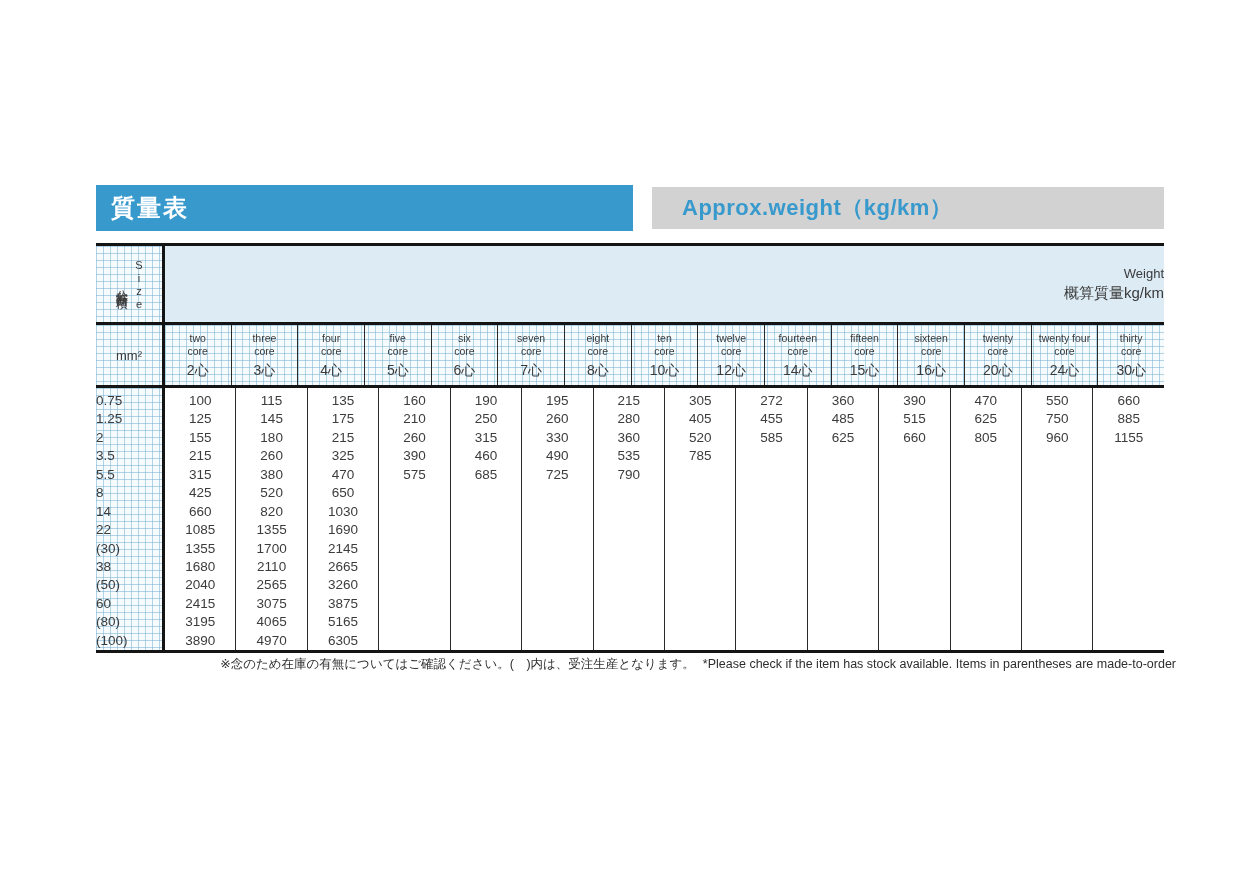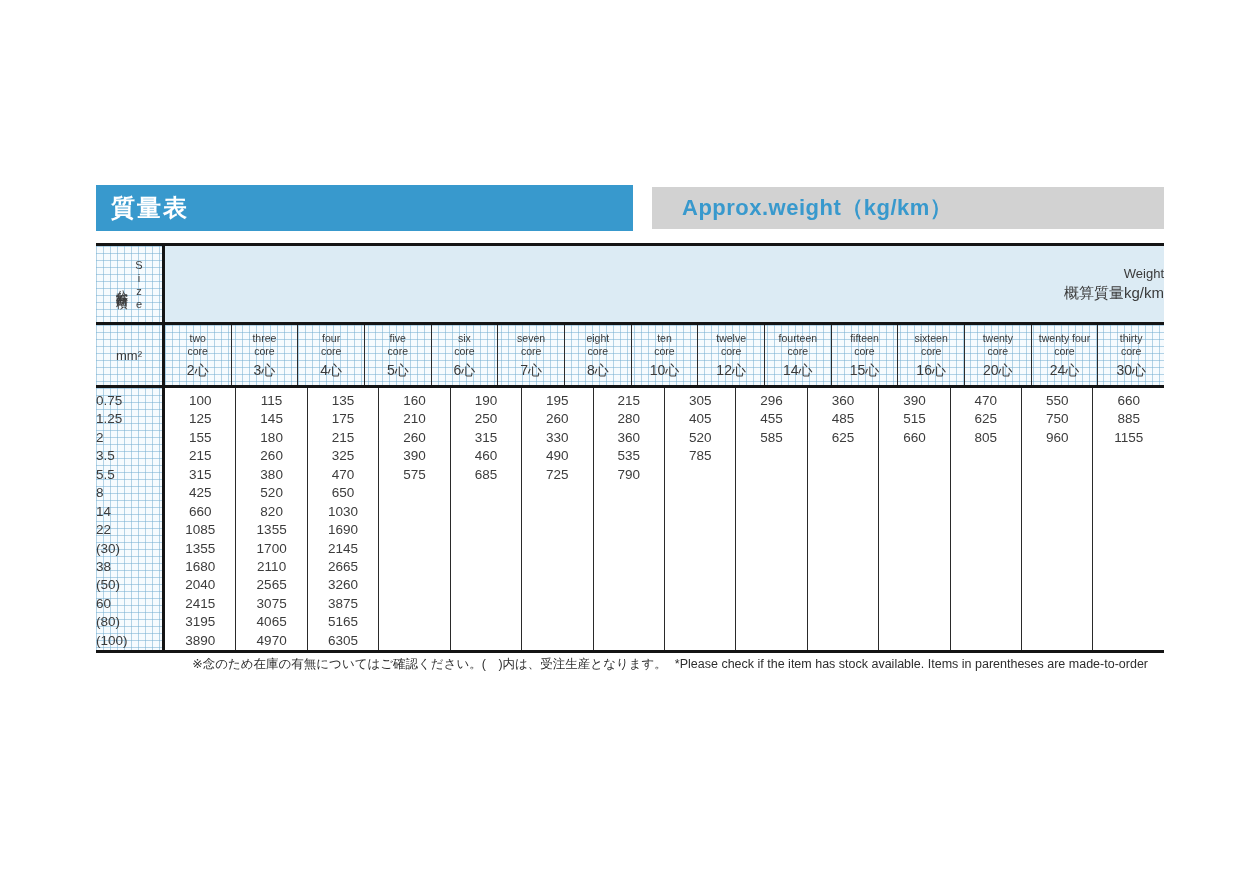--- a/index.html
+++ b/index.html
@@ -106,21 +106,21 @@
   .vcols { flex: 1; display: flex; }
   .vcol { flex: 1; border-left: 1px solid #2a2a2a; padding-top: 4px; }
   .vcol:first-child { border-left: none; }
   .val {
     height: 18.45px; line-height: 18.45px;
     text-align: center; font-size: 13.5px; color: #3c3c3c;
   }
 
   
   .footnote {
-    position: absolute; left: 80px; top: 656px; width: 1068px;
+    position: absolute; left: 108px; top: 656px; width: 1068px;
     text-align: right; font-size: 12.5px; color: #2e2e2e;
     white-space: nowrap;
   }
   .footnote .fn-jp { margin-right: 8px; }
 </style>
 </head>
 <body>
 
 <div class="banner">
   <div class="banner-left">
@@ -365,21 +365,21 @@
           <div class="val"></div>
           <div class="val"></div>
           <div class="val"></div>
           <div class="val"></div>
           <div class="val"></div>
           <div class="val"></div>
           <div class="val"></div>
           <div class="val"></div>
         </div>
         <div class="vcol">
-          <div class="val">296</div>
+          <div class="val">272</div>
           <div class="val">455</div>
           <div class="val">585</div>
           <div class="val"></div>
           <div class="val"></div>
           <div class="val"></div>
           <div class="val"></div>
           <div class="val"></div>
           <div class="val"></div>
           <div class="val"></div>
           <div class="val"></div>

